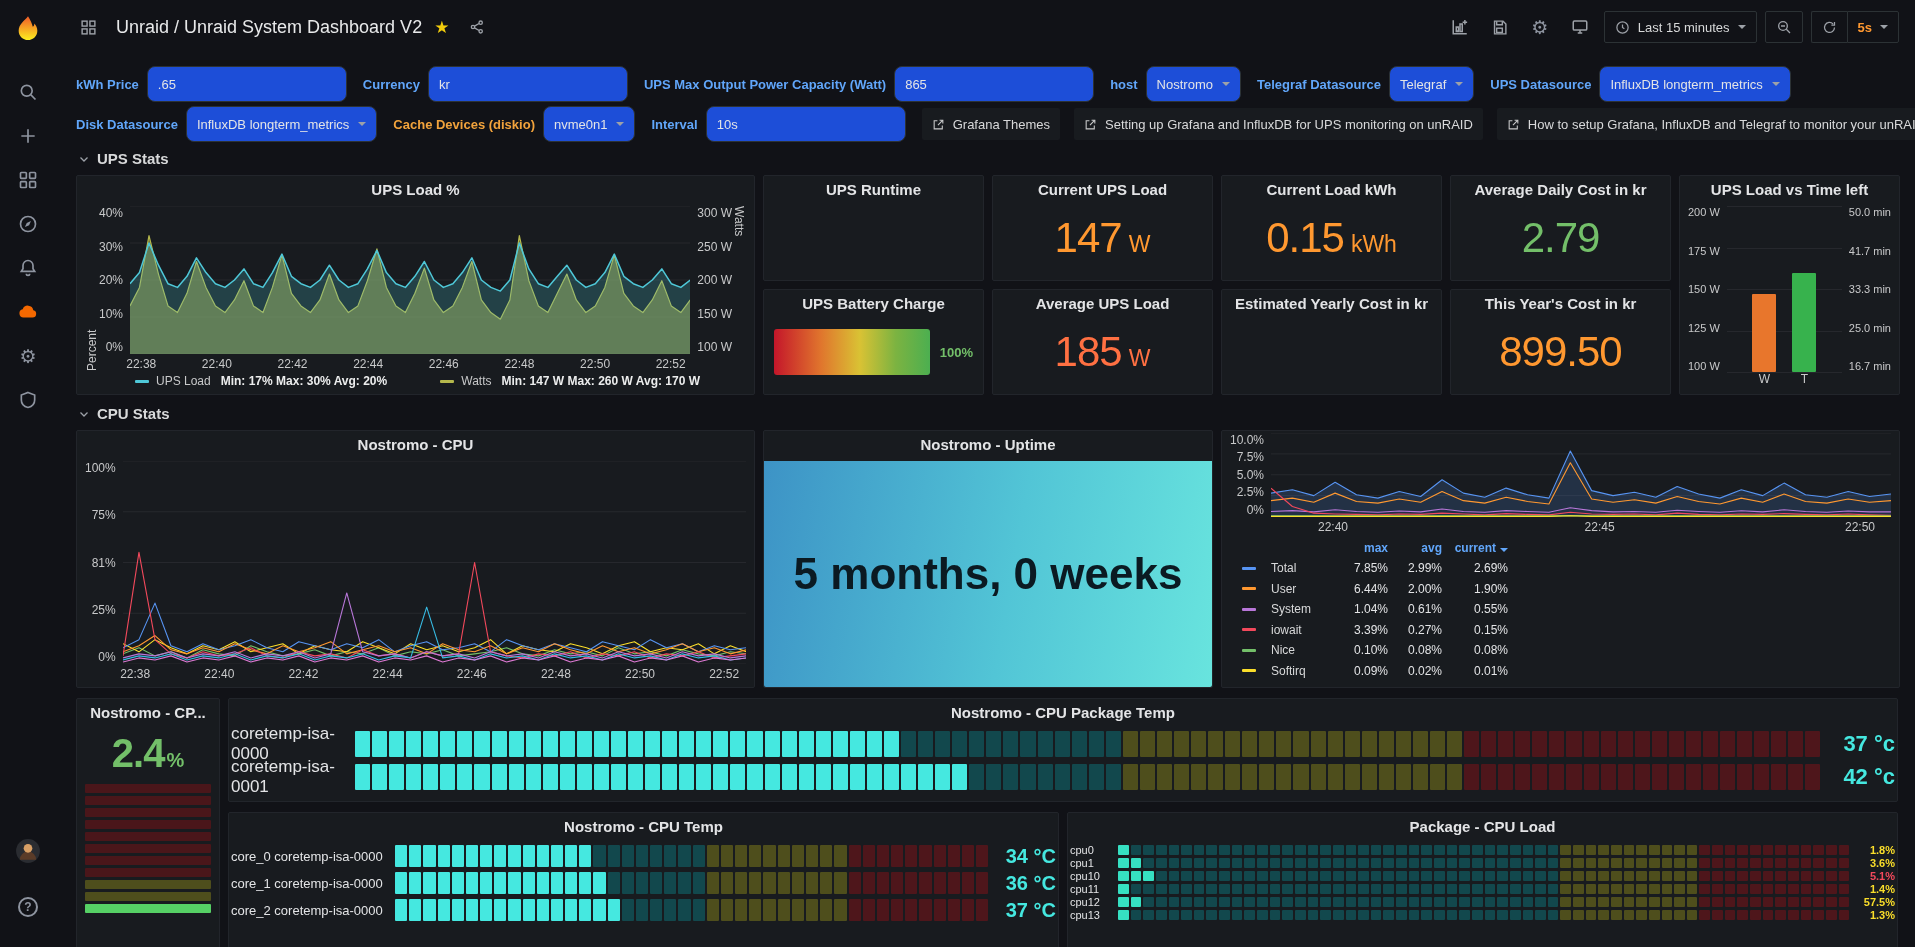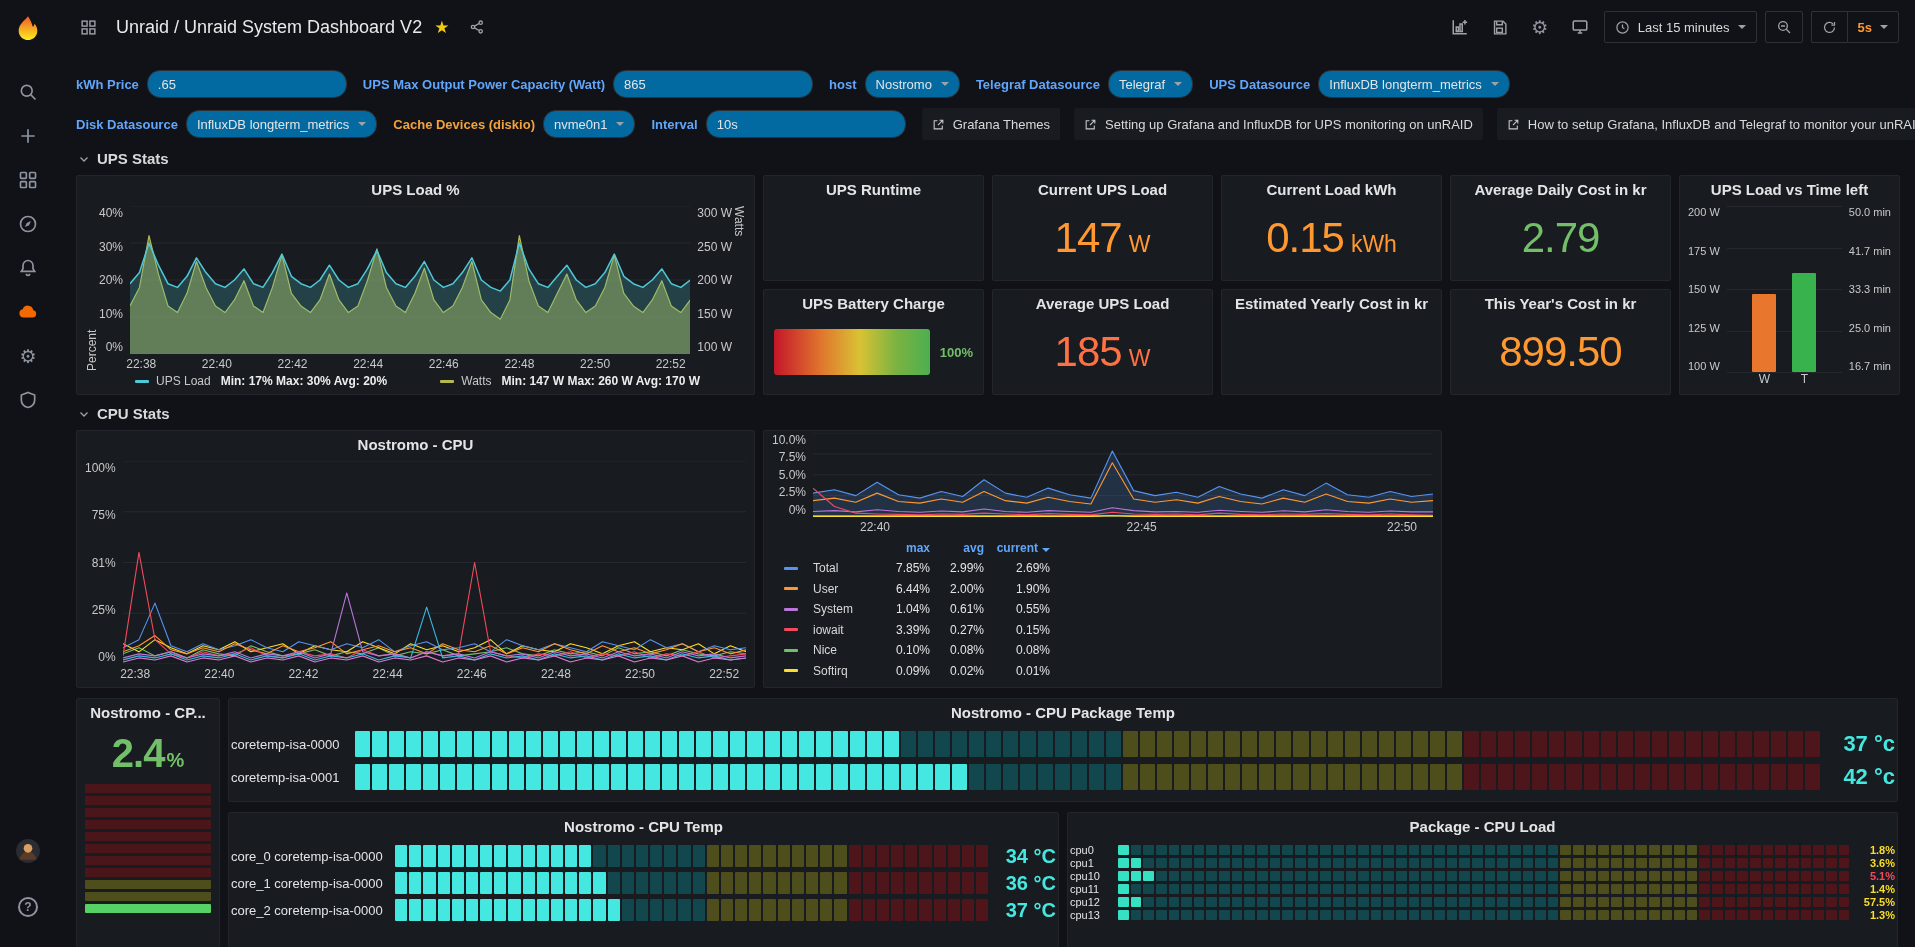--- a/index.html
+++ b/index.html
@@ -30,21 +30,21 @@
   .btn-group .btn:last-child{border-radius:0 2px 2px 0}
   .orange{color:#ff9830;font-weight:600}
   .caret{width:0;height:0;border-left:4px solid transparent;border-right:4px solid transparent;border-top:4px solid #9da1a8;display:inline-block}
   .caret.blue{border-top-color:#61a6fa;margin-left:4px}
 
   
   .content{flex:1;padding:14px 12px 0 20px;min-height:0}
   .var-row{display:flex;align-items:center;gap:16px;margin-bottom:8px;white-space:nowrap}
   .var-chip{display:flex;align-items:center;height:32px}
   .var-label{padding-right:8px;color:#61a6fa;font-size:13px;font-weight:600}
-  .var-value{display:flex;align-items:center;gap:9px;height:28px;padding:0 10px;background:#0369a1;border:1px solid #2c3235;border-radius:13px;font-size:13px;color:#e3e4e6}
+  .var-value{display:flex;align-items:center;gap:9px;height:36px;padding:0 10px;background:#1d4ed8;border:1px solid #2c3235;border-radius:8px;font-size:13px;color:#e3e4e6}
   .var-value.input{min-width:200px}
   .links{margin-left:auto;display:flex;gap:14px}
   .link-chip{display:flex;align-items:center;gap:8px;height:32px;padding:0 10px;background:#181b1f;border-radius:2px;font-size:13px;color:#d8d9da;white-space:nowrap;cursor:pointer}
 
   .row-header{display:flex;align-items:center;gap:7px;margin:10px 0 8px 2px;font-size:15px;font-weight:600;color:#d8d9da;cursor:pointer}
 
   
   .prow{display:flex;gap:8px;margin-bottom:10px}
   .panel{background:#181b1f;border:1px solid #22252b;border-radius:2px;display:flex;flex-direction:column;flex:none;min-height:0}
   .panel-title{flex:none;height:28px;line-height:28px;text-align:center;font-size:15px;font-weight:600;color:#e3e4e6;white-space:nowrap;overflow:hidden;text-overflow:ellipsis;padding:0 8px;cursor:pointer}
@@ -122,21 +122,21 @@
   .cpg-row{height:9px;border-radius:1px;margin-bottom:3px}
 
   
   .led-body{flex:1;display:flex;flex-direction:column;padding:4px 2px 2px;min-height:0}
   .led-row{display:flex;align-items:center;gap:12px}
   .led-bar{flex:1;display:flex;gap:2px;height:100%;min-width:0}
   .led-cell{flex:1;border-radius:1px}
   .led-label{flex:none;color:#e3e4e6}
   .led-value{flex:none;text-align:right;font-weight:700}
   .led-row.package_temp{height:26px;margin-bottom:7px}
-  .led-row.package_temp .led-label{width:112px;font-size:13px}
+  .led-row.package_temp .led-label{width:112px;font-size:17px}
   .led-row.package_temp .led-value{width:62px;font-size:22px}
   .led-row.cpu_temp{height:22px;margin-bottom:5px}
   .led-row.cpu_temp .led-label{width:152px;font-size:13px}
   .led-row.cpu_temp .led-value{width:56px;font-size:20px}
   .led-row.cpu_load{height:10px;margin-bottom:3px}
   .led-row.cpu_load .led-label{width:36px;font-size:11px}
   .led-row.cpu_load .led-value{width:34px;font-size:11px}
 </style>
 </head>
 <body>
@@ -291,20 +291,26 @@
   <div class="content">
 
     <div class="var-row" id="var-row-1">
         <div class="var-chip">
           <span class="var-label">kWh Price</span>
           <span class="var-value input">
             <span>.65</span>
           </span>
         </div>
         <div class="var-chip">
+          <span class="var-label">Currency</span>
+          <span class="var-value input">
+            <span>kr</span>
+          </span>
+        </div>
+        <div class="var-chip">
           <span class="var-label">UPS Max Output Power Capacity (Watt)</span>
           <span class="var-value input">
             <span>865</span>
           </span>
         </div>
         <div class="var-chip">
           <span class="var-label">host</span>
           <span class="var-value select">
             <span>Nostromo</span>
             <span class="caret"></span>
@@ -598,20 +604,28 @@
                   <span style="left: 2%;">22:38</span>
                   <span style="left: 15.5%;">22:40</span>
                   <span style="left: 29%;">22:42</span>
                   <span style="left: 42.5%;">22:44</span>
                   <span style="left: 56%;">22:46</span>
                   <span style="left: 69.5%;">22:48</span>
                   <span style="left: 83%;">22:50</span>
                   <span style="left: 96.5%;">22:52</span>
                 </div>
               </div>
+            </div>
+          </div>
+      </div>
+      <div class="panel p-uptime">
+        <div class="panel-title">Nostromo - Uptime</div>
+        <div class="panel-body">
+            <div class="uptime-body">
+              <span class="uptime-text">5 months, 0 weeks</span>
             </div>
           </div>
       </div>
       <div class="panel p-cpupkg">
         <div class="panel-body pkg-body">
           <div class="ts-wrap">
               <div class="ts-main">
                 <div class="ts-ticks left">
                   <span>10.0%</span>
                   <span>7.5%</span>

